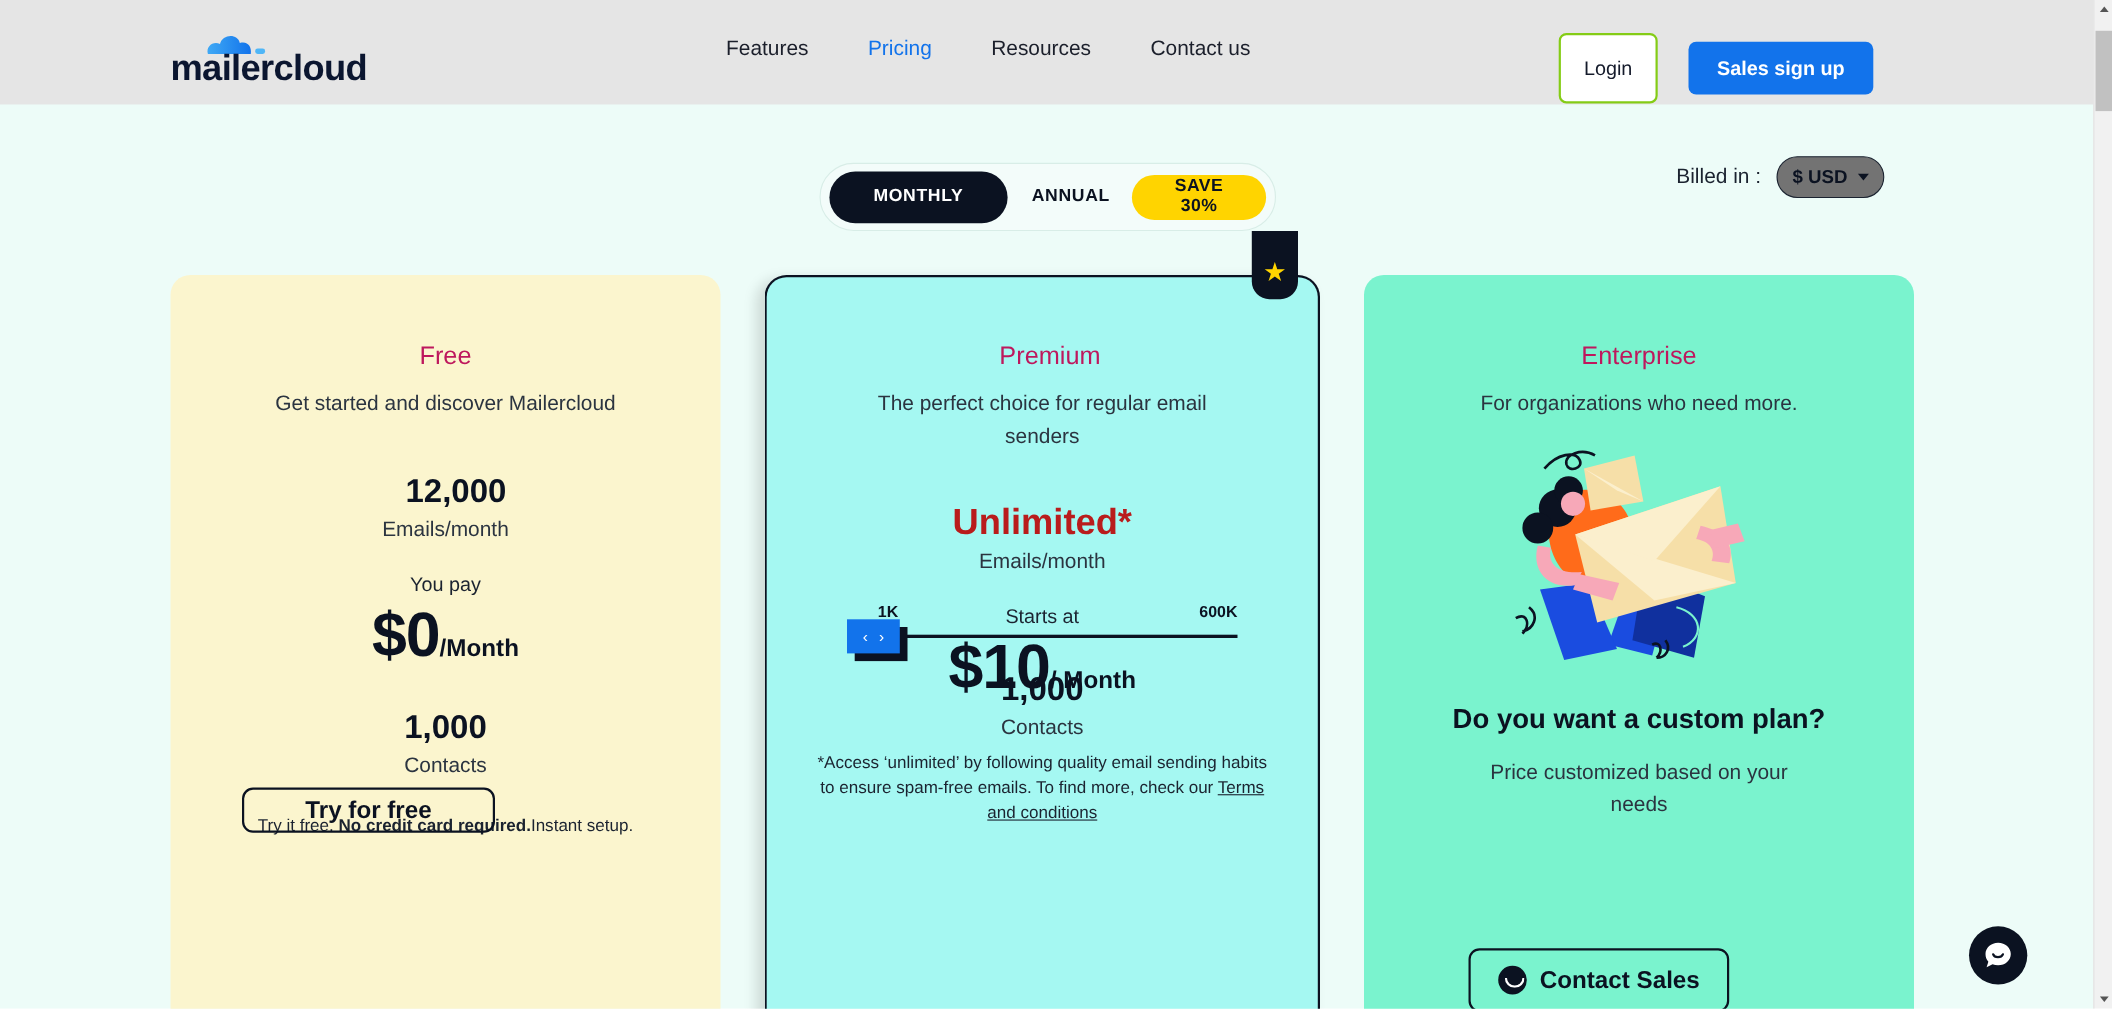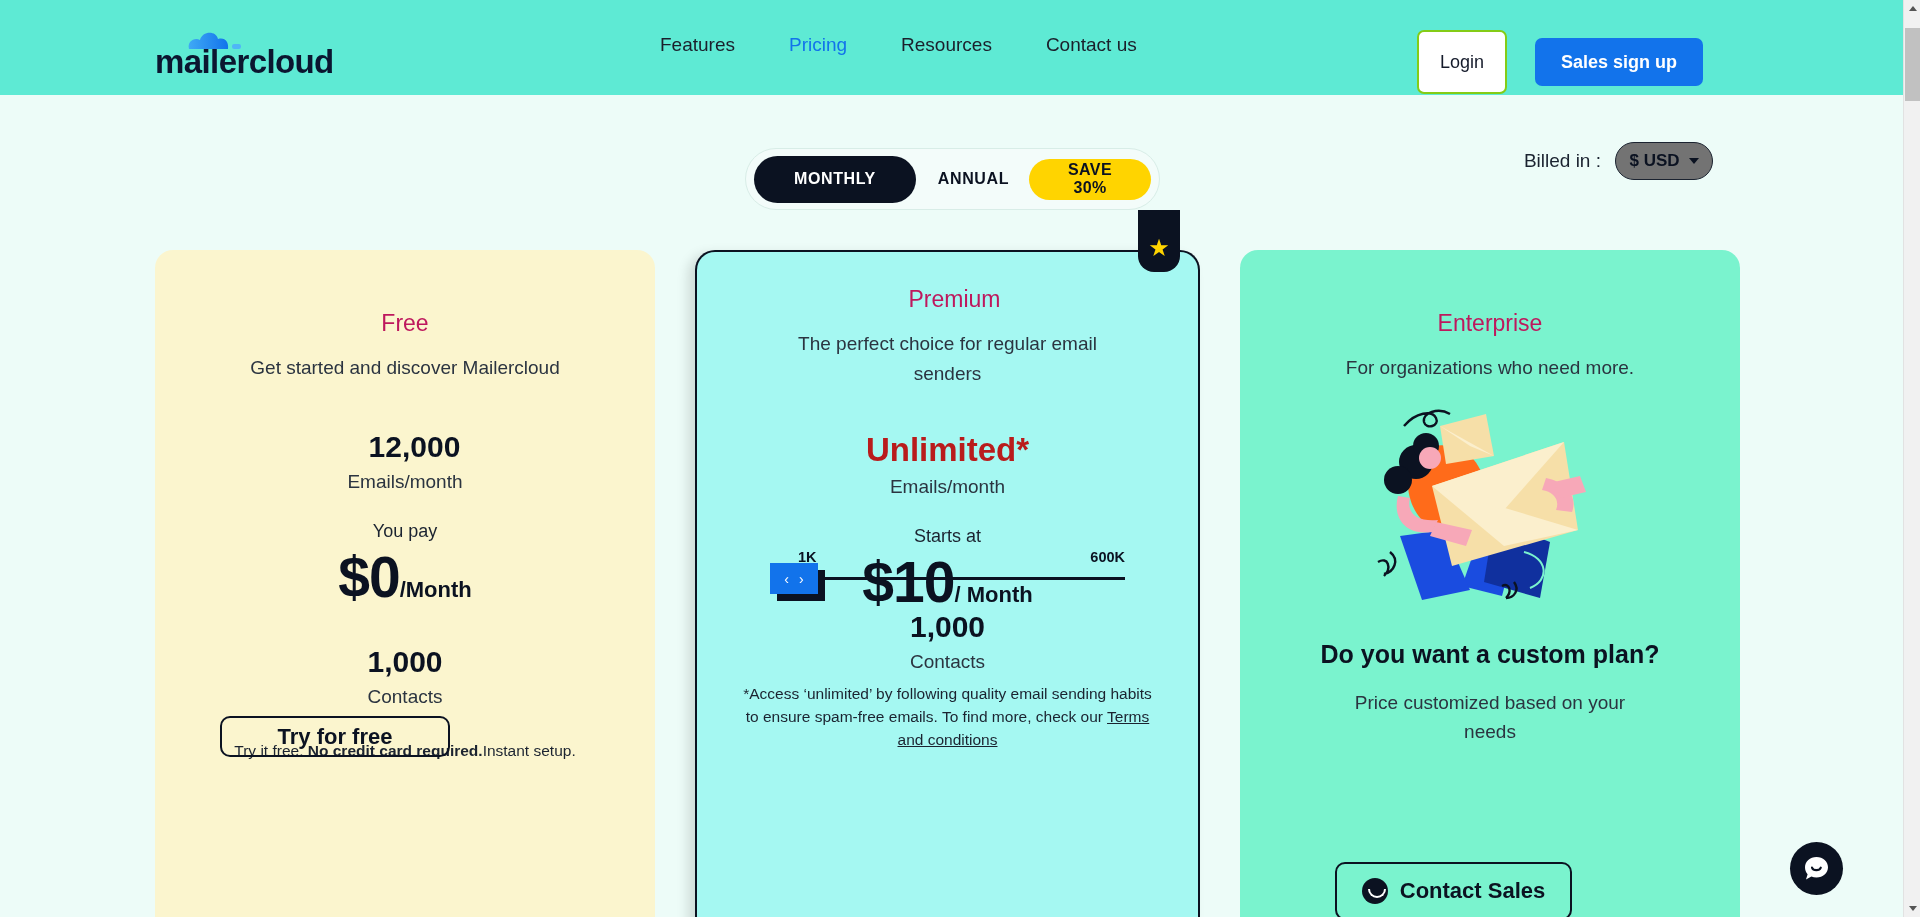--- a/index.html
+++ b/index.html
@@ -8,21 +8,21 @@
     overflow: hidden;
     font-family: "Liberation Sans", sans-serif;
     background: #ffffff;
   }
   .viewport { position: relative; width: 1920px; height: 917px; overflow: hidden; }
   .page { position: absolute; inset: 0 17px 0 0; background: #EDFCF8; }
 
   
   .header {
     position: absolute; top: 0; left: 0; right: 0; height: 95px;
-    background: #5eead4; display: flex; align-items: center; z-index: 30;
+    background: #e5e5e5; display: flex; align-items: center; z-index: 30;
   }
   .logo-wrap { position: absolute; left: 155px; top: 28px; width: 190px; height: 46px; }
   .logo-cloud { position: absolute; left: 30px; top: 0px; width: 58px; height: 22px; }
   .logo-text {
     position: absolute; left: 0px; top: 15px;
     font-size: 33px; font-weight: 700; letter-spacing: -0.6px;
     color: #0B1630;
   }
   .nav { position: absolute; left: 660px; top: 34px; display: flex; gap: 54px; }
   .nav-item {
@@ -254,21 +254,21 @@
         <div class="fineprint" style="margin-top:34px;">
           <span>Try it free. </span><b>No credit card required.</b><span>Instant setup.</span>
         </div>
         <button class="btn-outline btn-tryfree">Try for free</button>
       </div>
 
       <div class="card card-premium">
         <div class="ribbon">
           <span class="star">★</span>
         </div>
-        <div class="plan-name" style="margin-top:34px;padding-left:14px;">Premium</div>
+        <div class="plan-name" style="margin-top:58px;padding-left:14px;">Premium</div>
         <div class="plan-desc" style="margin-left:82px;margin-right:82px;">The perfect choice for regular email senders</div>
         <div style="margin-top:42px;">
           <div style="font-size:33px;font-weight:700;color:#b91c1c;">Unlimited*</div>
           <div class="emails-label">Emails/month</div>
         </div>
         <div style="margin-top:28px;">
           <div class="youpay">Starts at</div>
           <div class="price-row">
             <span class="price-amt">$10</span>
             <span class="price-per">/ Month</span>

